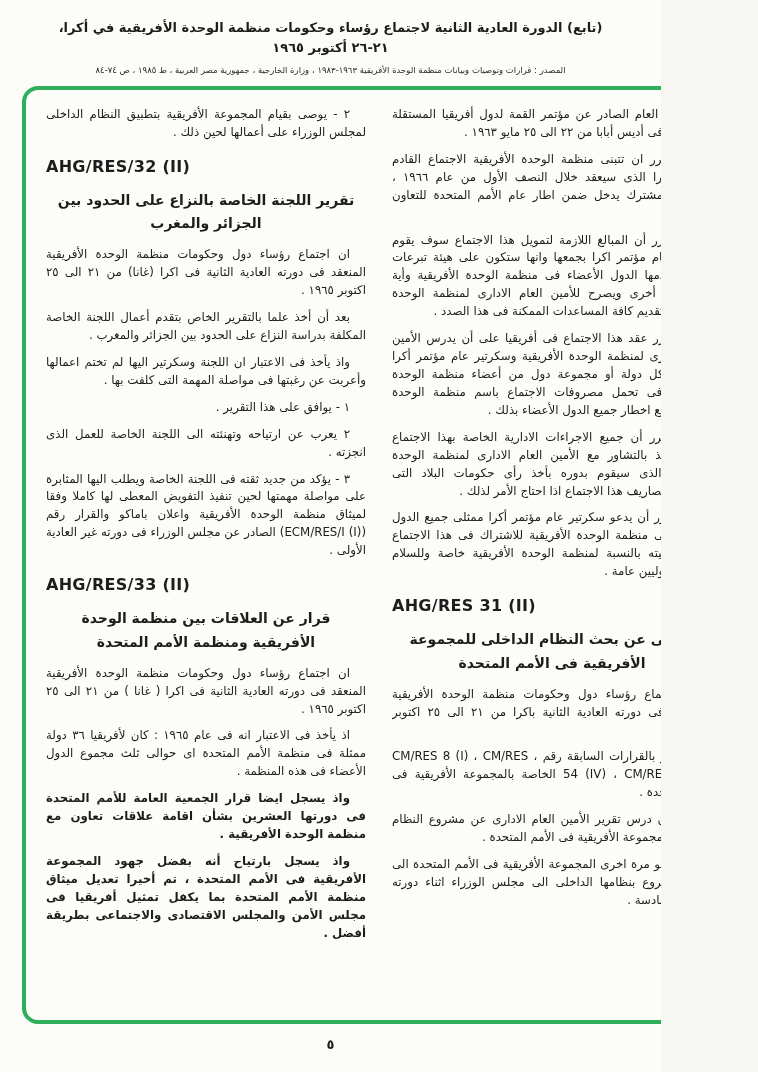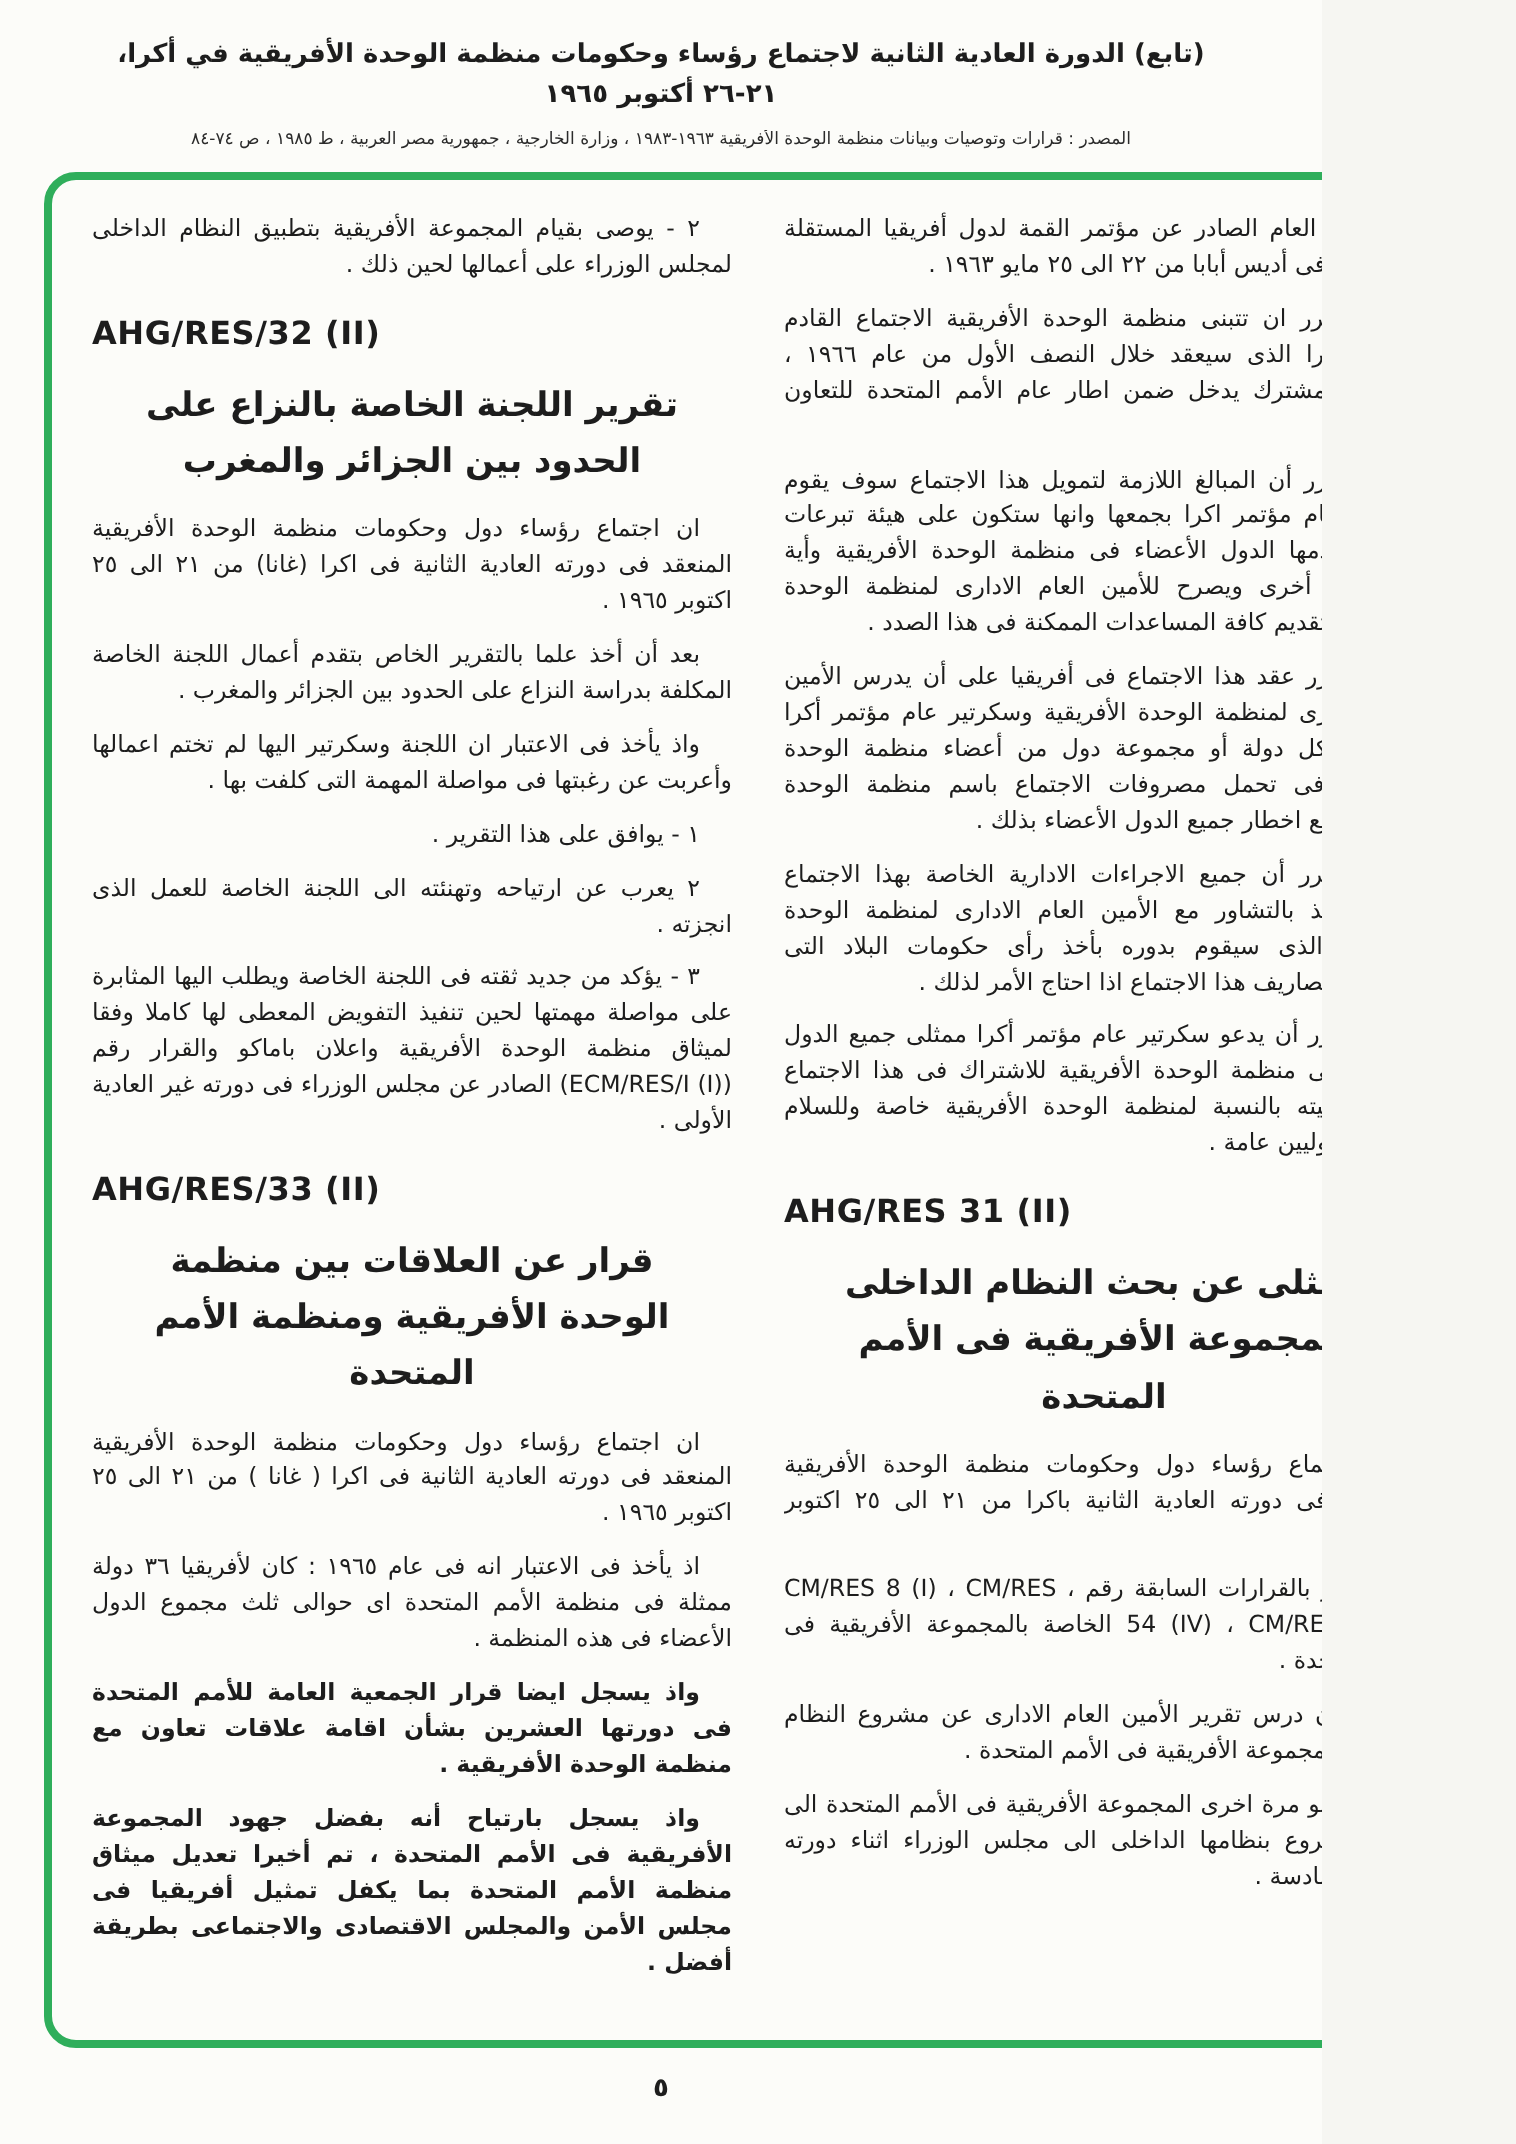--- a/index.html
+++ b/index.html
@@ -60,21 +60,21 @@
     direction: ltr;
     text-align: left;
     font-weight: bold;
     font-size: 16px;
     margin: 13px 0 10px 0;
     letter-spacing: 0.3px;
   }
   .res-heading {
     text-align: center;
     font-weight: bold;
-    font-size: 17px;
+    font-size: 14px;
     line-height: 1.65;
     margin: 2px 10px 11px 10px;
     text-indent: 0;
   }
   .page-number {
     position: absolute;
     bottom: 20px; left: 0; right: 0;
     text-align: center;
     font-size: 13px;
     font-weight: bold;

